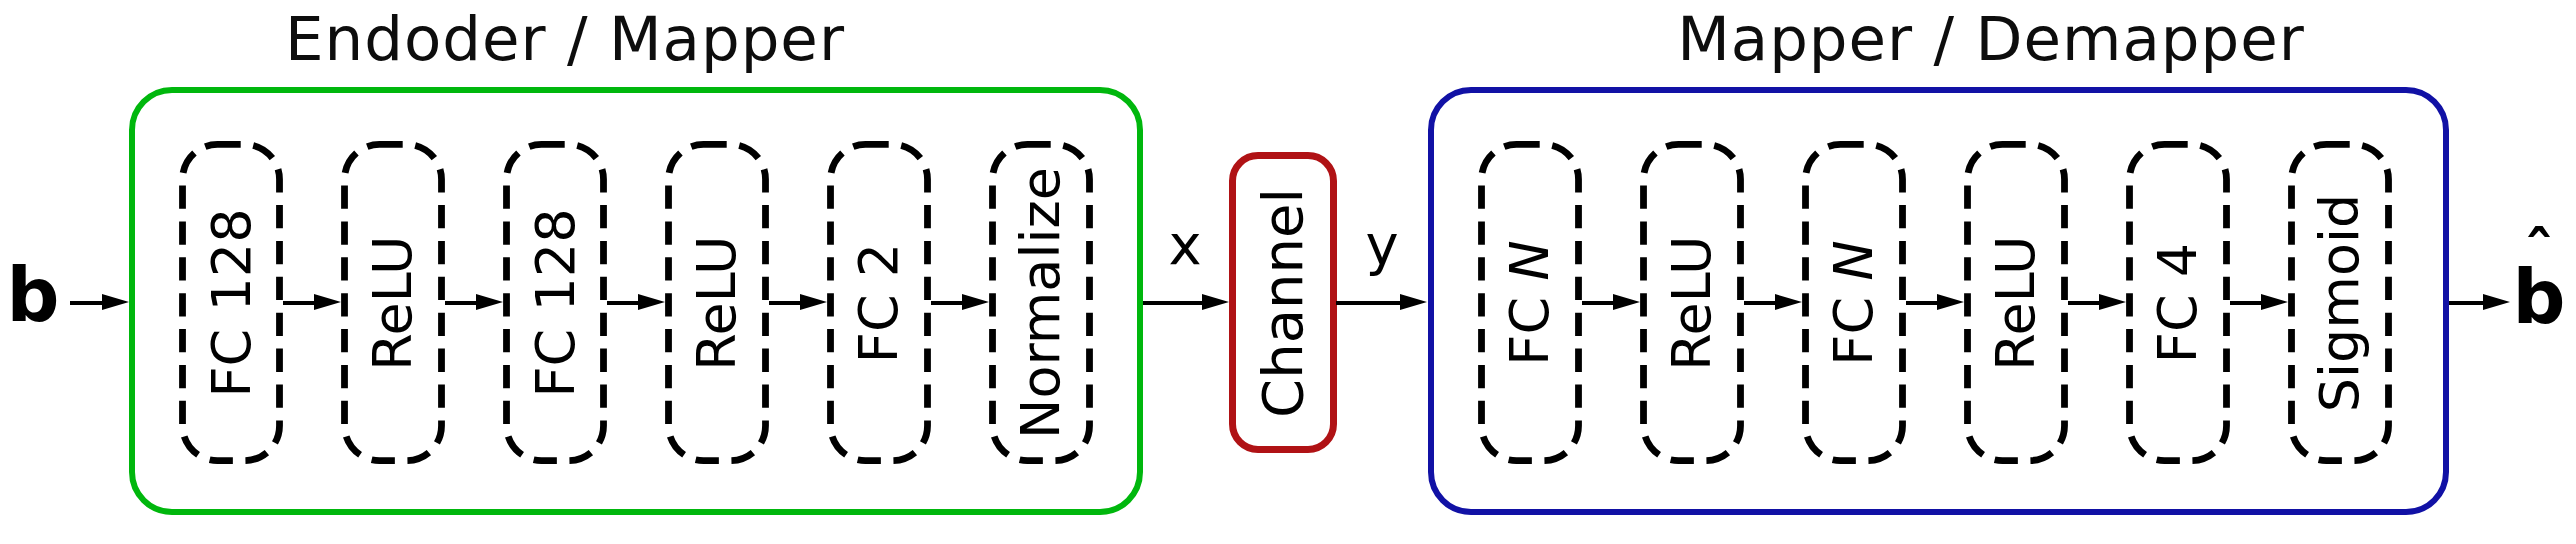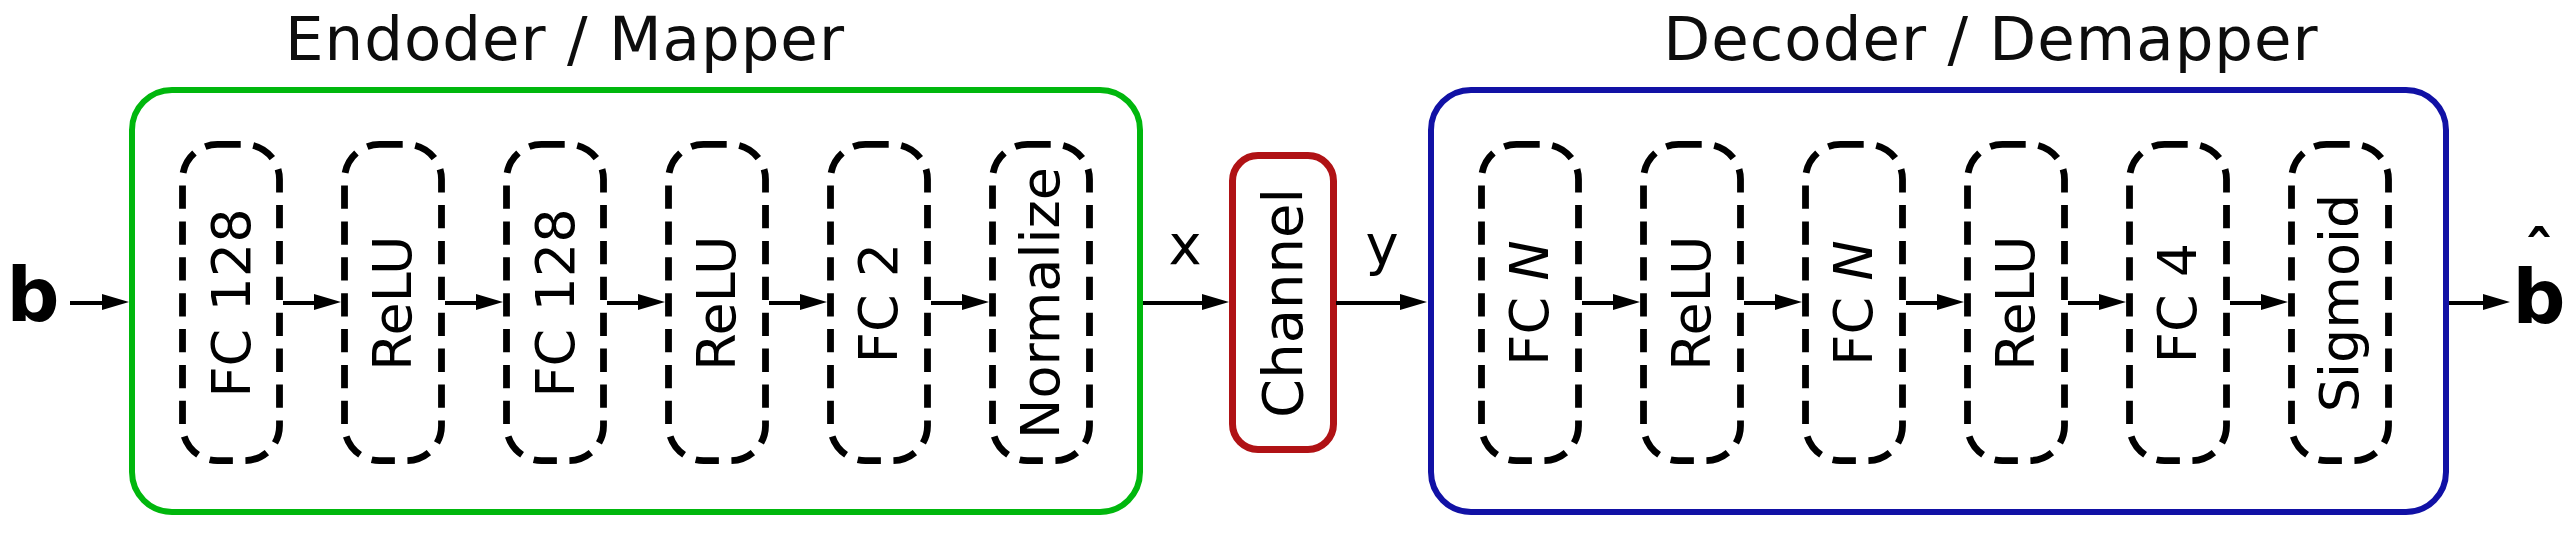--- a/index.html
+++ b/index.html
@@ -56,21 +56,21 @@
     position:absolute; left:0; right:0; top:-37px; text-align:center;
     font-size:60px; font-weight:bold; line-height:1;
   }
 </style>
 </head>
 <body>
 
 <div class="canvas">
 
   <div class="title enc-title">Endoder / Mapper</div>
-  <div class="title dec-title">Decoder / Demapper</div>
+  <div class="title dec-title">Mapper / Demapper</div>
 
   <div class="groupbox enc-box" style="border-color: rgb(0, 183, 13);"></div>
   <div class="groupbox dec-box" style="border-color: rgb(17, 17, 165);"></div>
 
   <div class="layer" style="left:179px">
     <svg width="104" height="323" viewBox="0 0 107 333">
         <rect x="3.5" y="3.5" width="100" height="326" rx="36" fill="none" stroke="#000" stroke-width="7" stroke-dasharray="24 13"></rect>
       </svg>
     <span class="rot"><span>FC 128</span></span>
   </div>

